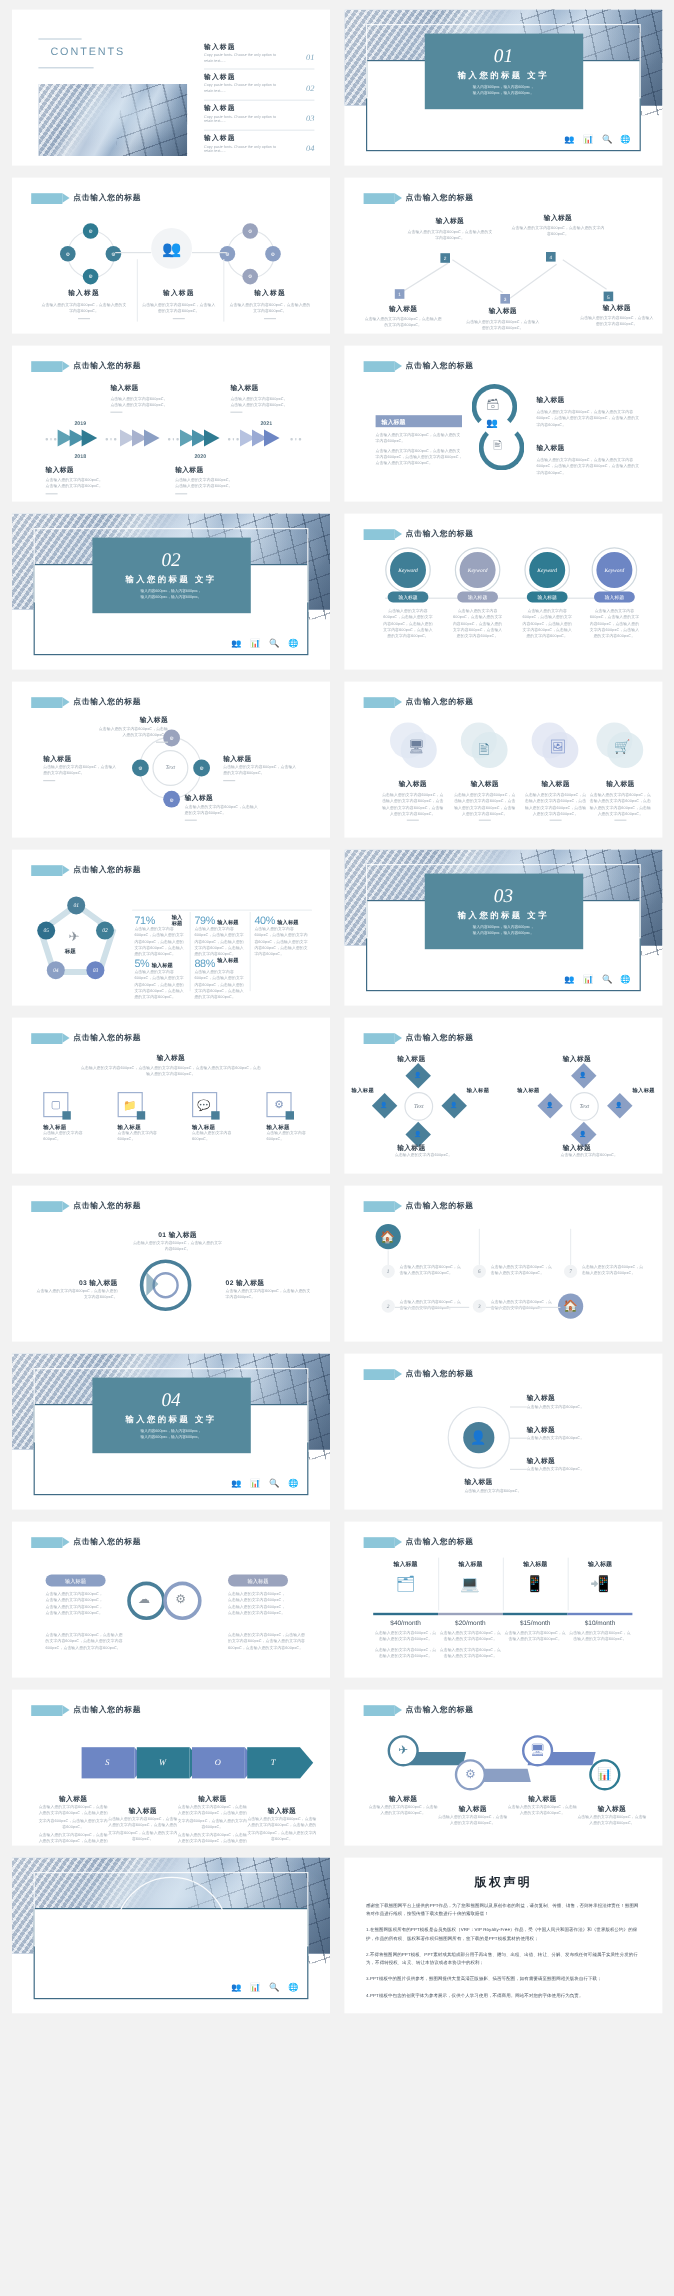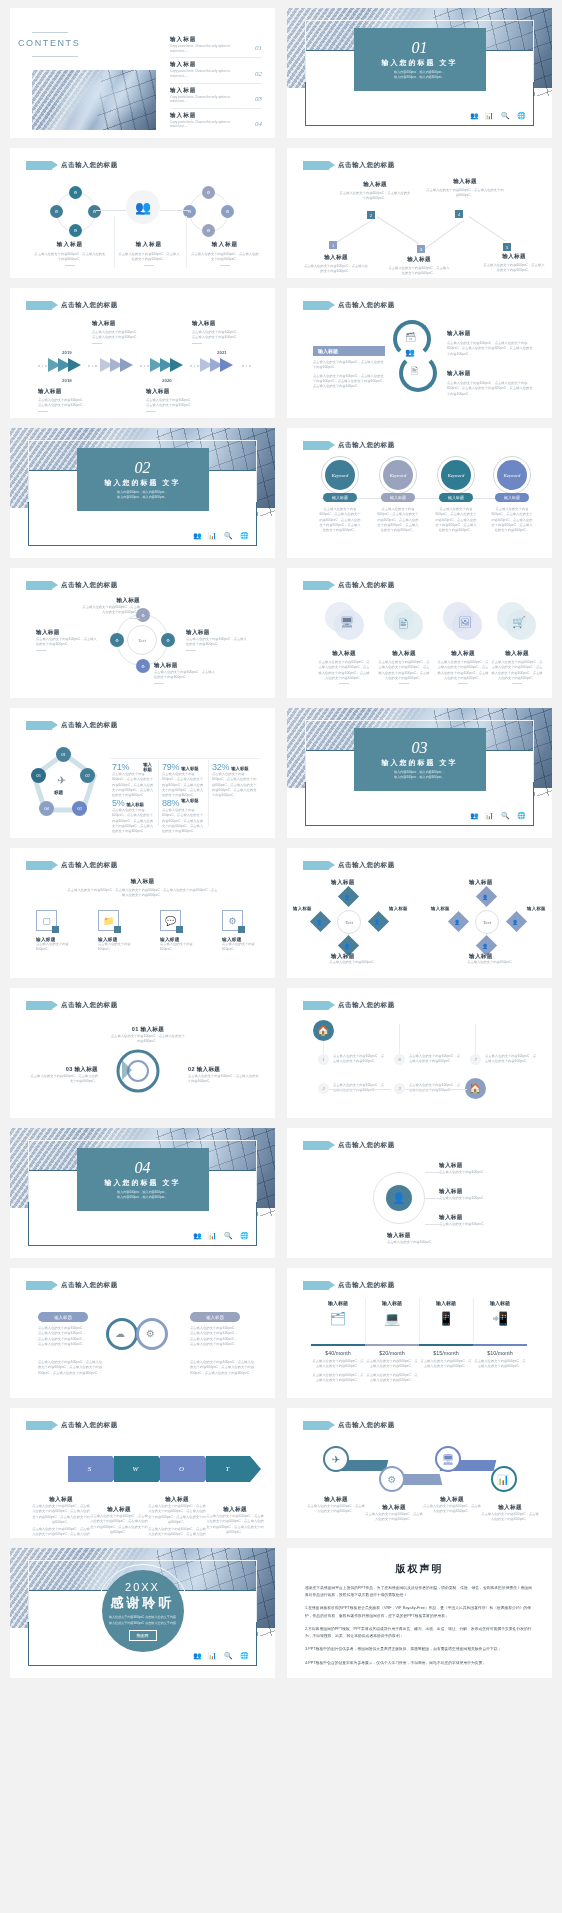--- a/index.html
+++ b/index.html
@@ -78,21 +78,21 @@
     position:absolute; left:50%; transform:translateX(-50%); top:20px;
     width:132px; height:63px; background:#55899c; z-index:4;
     display:flex; flex-direction:column; align-items:center; justify-content:center; gap:2px;
   }
   .sectnum { font-family:"Liberation Serif", serif; font-style:italic; font-size:16px; color:#fff; line-height:1; }
   .secttitle { font-size:7px; color:#fff; letter-spacing:2px; font-weight:bold; }
   .sectsub { font-size:3.1px; color:#dceaef; line-height:1.6; text-align:center; }
   .soc { position:absolute; right:26px; bottom:18px; display:flex; gap:7px; z-index:5; color:#4d7f96; font-size:7px; }
 
   
-  .contents-label { position:absolute; left:8px; top:30px; font-size:9px; letter-spacing:1.6px; color:#6b93ab; }
+  .contents-label { position:absolute; left:32px; top:30px; font-size:9px; letter-spacing:1.6px; color:#6b93ab; }
   .contents-rule { position:absolute; left:22px; width:36px; height:1px; background:#c4d2dc; }
   .cover-img {
     position:absolute; left:22px; top:62px; width:124px; height:60px; overflow:hidden;
   }
   .toc { position:absolute; left:160px; top:28px; width:92px; }
   .toc-row { position:relative; padding-bottom:4px; margin-bottom:3px; border-bottom:1px solid #e7ebef; }
   .toc-row .t { font-size:5.6px; font-weight:bold; color:#2f3d4a; letter-spacing:1px; }
   .toc-row .d { font-size:3.1px; color:#a3adb6; line-height:1.5; width:66px; }
   .toc-row .n { position:absolute; right:0; bottom:5px; font-family:"Liberation Serif",serif; font-style:italic; font-size:7px; color:#7fa6bd; }
   .petal { position:absolute; width:13px; height:13px; border-radius:50%; display:flex;align-items:center;justify-content:center;font-size:4px;color:#fff; }
@@ -616,21 +616,21 @@
     </div>
     <div class="pctbox" style="left:152px;top:54px;width:44px">
       <div style="display:flex;align-items:baseline;gap:2px">
             <span class="pct">79%</span>
             <span style="font-size:4.4px;font-weight:bold;color:#2f3d4a">输入标题</span>
           </div>
       <div class="mini">点击输入您的文字内容600pxC，点击输入您的文字内容600pxC，点击输入您的文字内容600pxC，点击输入您的文字内容600pxC。</div>
     </div>
     <div class="pctbox" style="left:202px;top:54px;width:46px">
       <div style="display:flex;align-items:baseline;gap:2px">
-            <span class="pct">32%</span>
+            <span class="pct">40%</span>
             <span style="font-size:4.4px;font-weight:bold;color:#2f3d4a">输入标题</span>
           </div>
       <div class="mini">点击输入您的文字内容600pxC，点击输入您的文字内容600pxC，点击输入您的文字内容600pxC，点击输入您的文字内容600pxC。</div>
     </div>
     <div class="pctbox" style="left:102px;top:90px;width:44px">
       <div style="display:flex;align-items:baseline;gap:2px">
             <span class="pct">5%</span>
             <span style="font-size:4.4px;font-weight:bold;color:#2f3d4a">输入标题</span>
           </div>
       <div class="mini">点击输入您的文字内容600pxC，点击输入您的文字内容600pxC，点击输入您的文字内容600pxC，点击输入您的文字内容600pxC。</div>
@@ -995,29 +995,20 @@
       <div class="mini">点击输入您的文字内容600pxC，点击输入您的文字内容600pxC。</div>
     </div>
   </div>
 
   <div class="slide">
     <div class="photo" style="height:80px"></div>
     <div class="sky" style="height:80px"></div>
     <div class="frame-out"></div>
     <div class="frame-in"></div>
     <div class="tyring"></div>
-    <div class="tyc">
-      <div class="yy">20XX</div>
-      <div class="th">感谢聆听</div>
-      <div class="ts">
-        <span>输入您的文字内容600pxC 点击输入您的文字内容</span><br>
-        <span>输入您的文字内容600pxC 点击输入您的文字内容</span>
-      </div>
-      <div class="tybtn">熊图网</div>
-    </div>
     <div class="soc">
       <span>👥</span>
       <span>📊</span>
       <span>🔍</span>
       <span>🌐</span>
     </div>
   </div>
 
   <div class="slide">
     <div class="cw">

